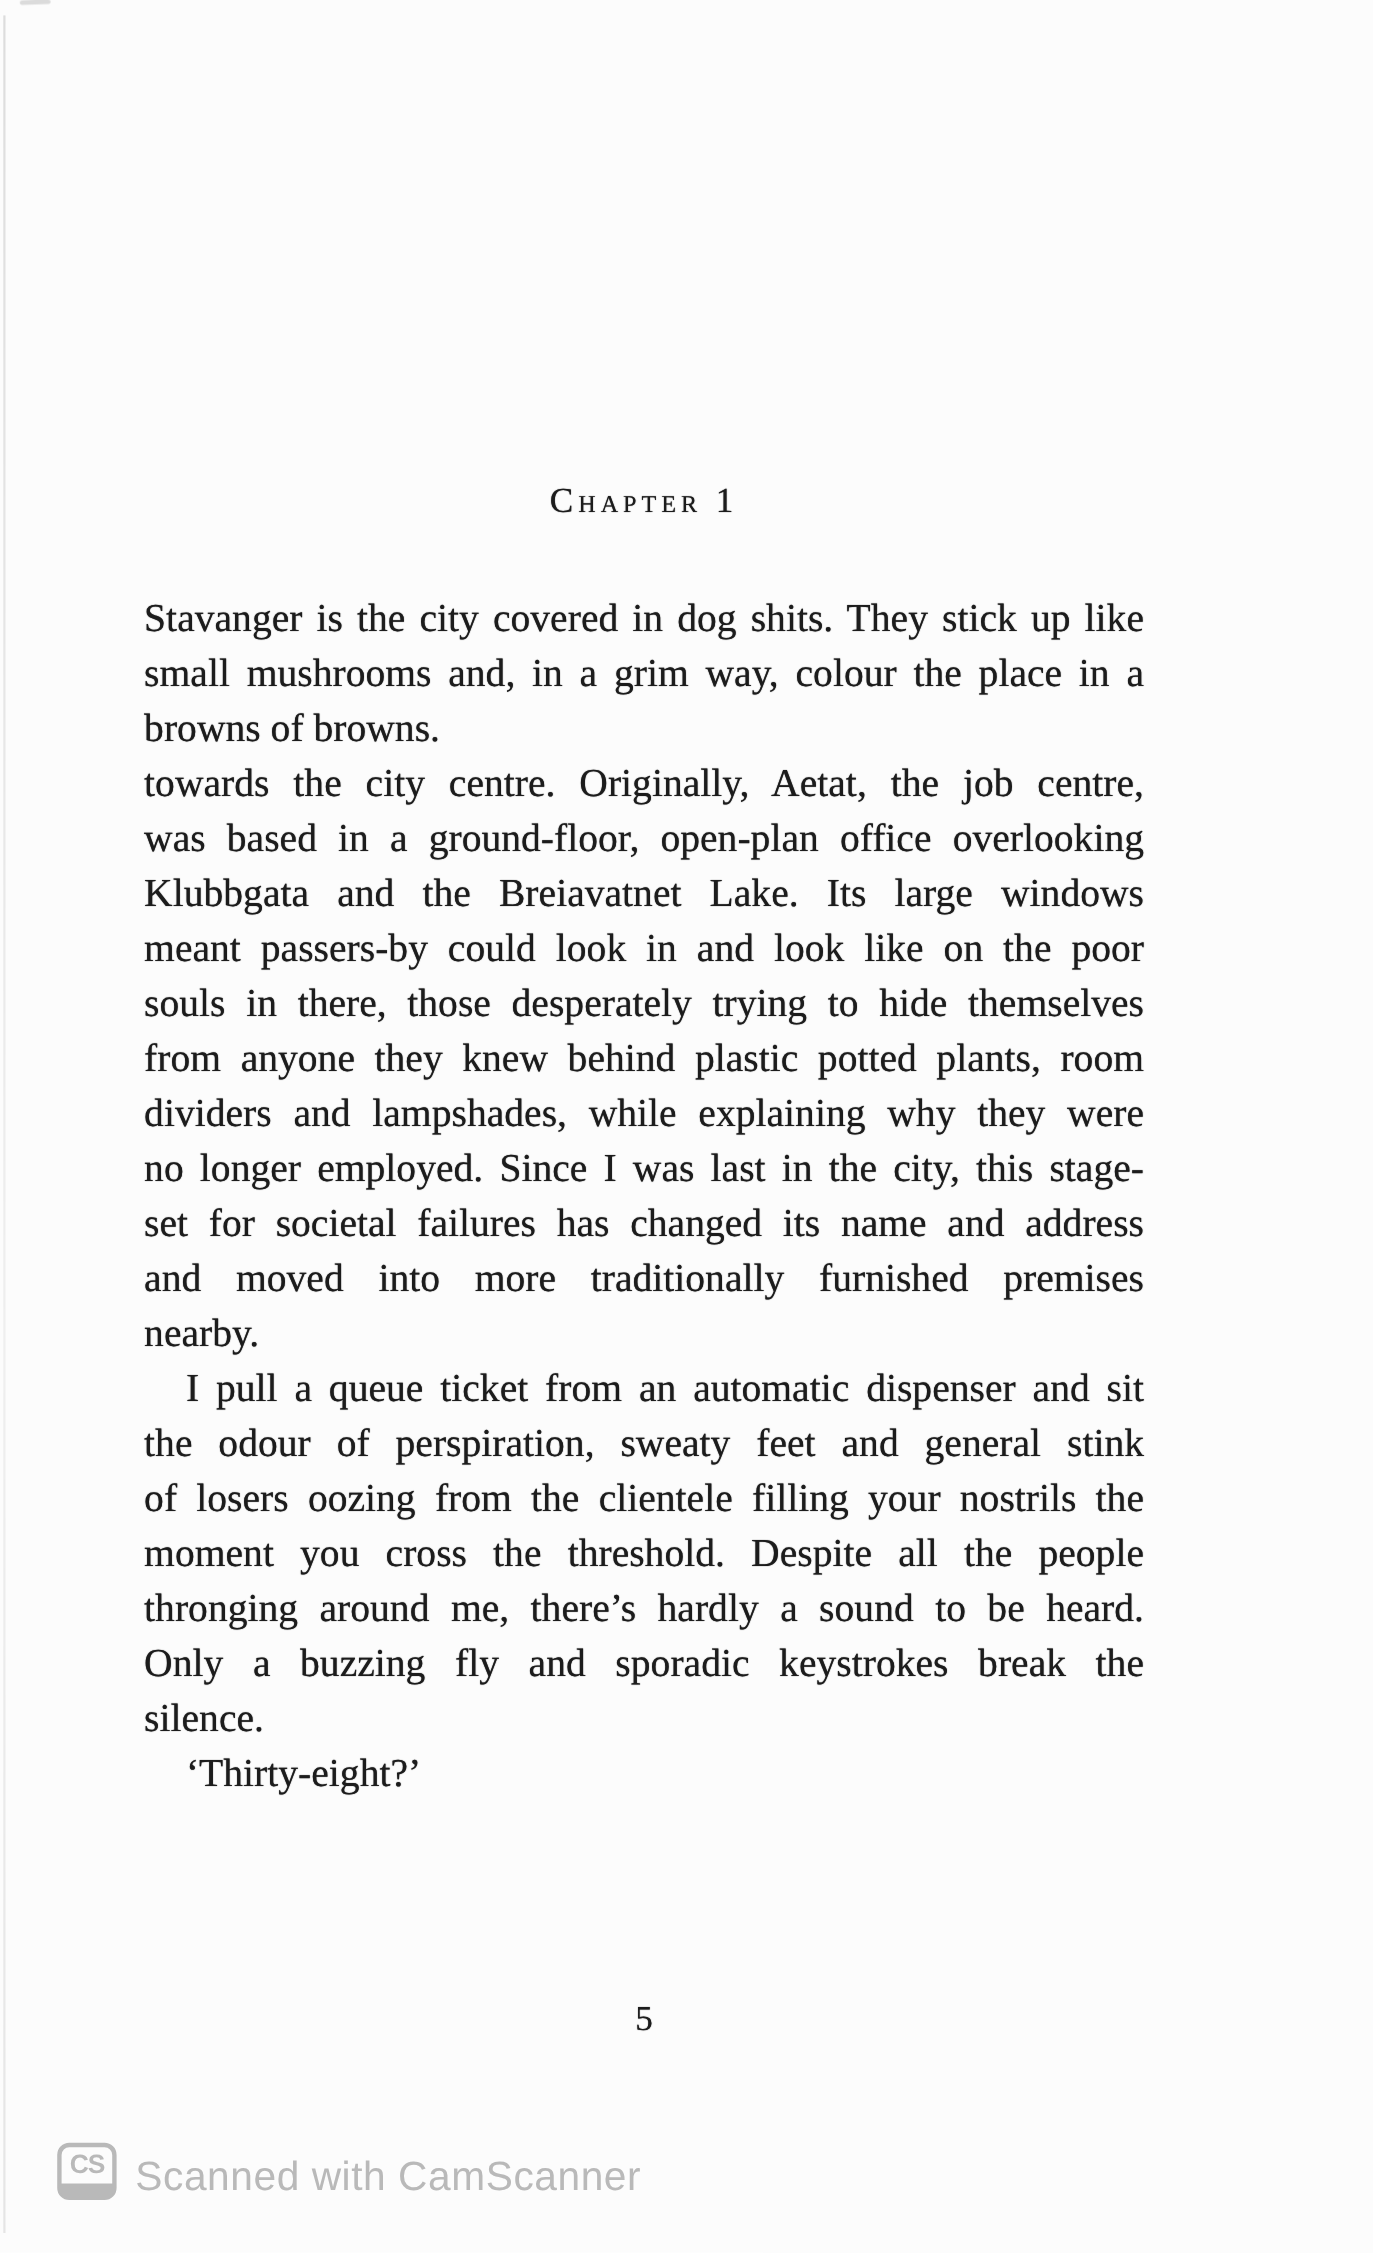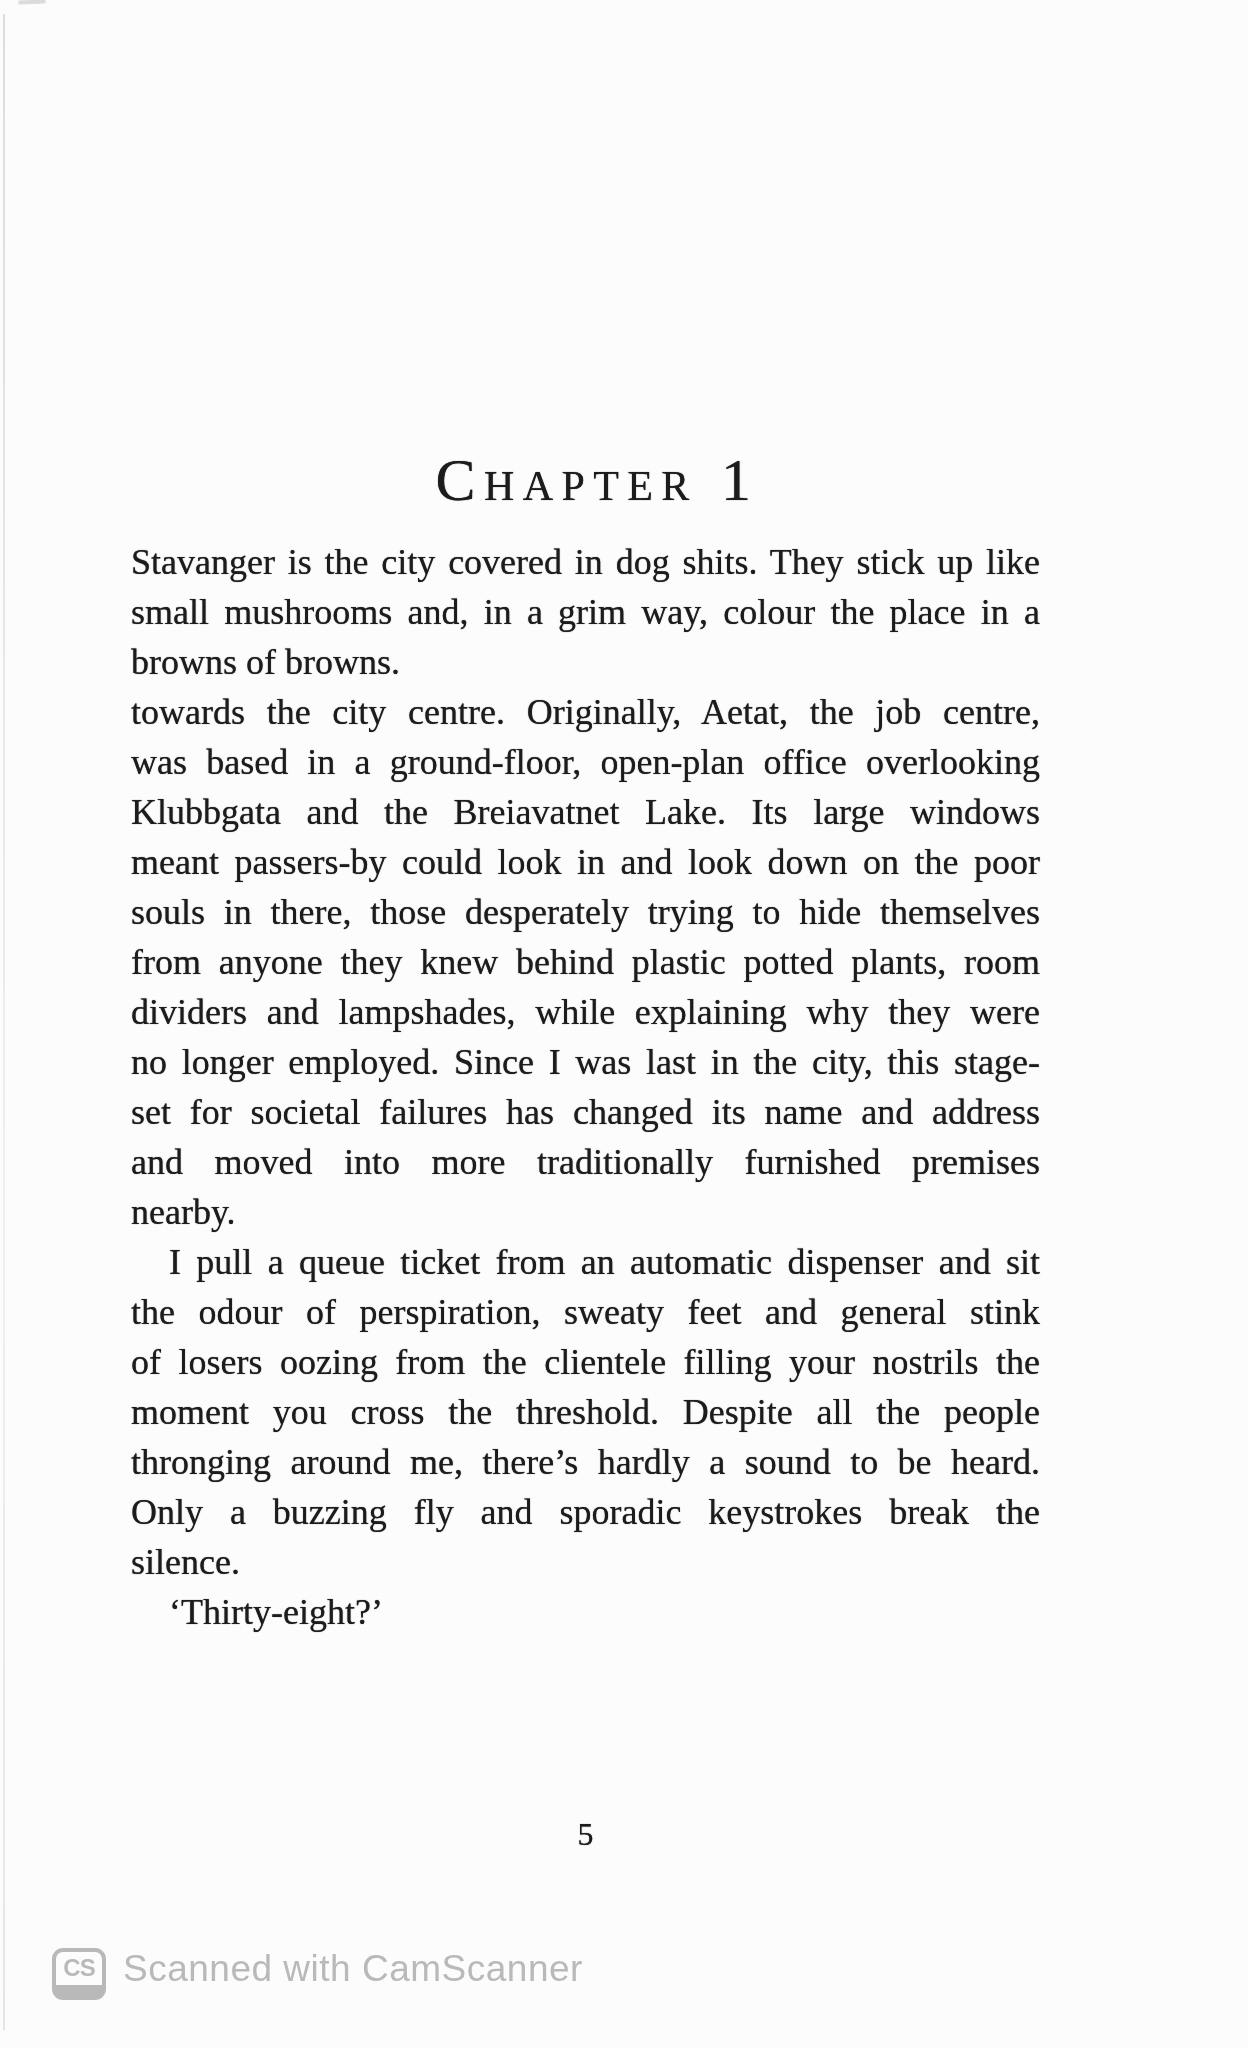--- a/index.html
+++ b/index.html
@@ -37,23 +37,23 @@
     border-radius: 2px;
     transform: rotate(-2deg);
     filter: blur(0.6px);
   }
   
   .chapter-heading {
     position: absolute;
     left: 131px;
     top: 438px;
     width: 909px;
-    margin: 12px;
+    margin: 0;
     text-align: center;
-    font-size: 60px;
+    font-size: 32px;
     font-weight: 400;
     font-variant-caps: small-caps;
     letter-spacing: 0.14em;
     line-height: 1;
     text-shadow: 0 0 0.9px rgba(15,15,15,0.9);
   }
   
   .body-text {
     position: absolute;
     left: 131px;
@@ -81,21 +81,21 @@
     line-height: 40px;
     text-shadow: 0 0 0.9px rgba(15,15,15,0.85);
   }
   
   .watermark {
     position: absolute;
     left: 52px;
     top: 1948px;
     height: 52px;
     display: flex;
-    align-items: flex-start;
+    align-items: flex-end;
     gap: 17px;
     font-family: "Liberation Sans", "DejaVu Sans", sans-serif;
   }
   .cs-logo {
     position: relative;
     width: 54px;
     height: 52px;
     box-sizing: border-box;
     border: 4px solid var(--watermark_gray, #b9b9b9);
     border-radius: 11px;
@@ -137,21 +137,21 @@
 
   <h1 class="chapter-heading">Chapter 1</h1>
 
   <div class="body-text" id="body-lines">
       <div class="line just">Stavanger is the city covered in dog shits. They stick up like</div>
       <div class="line just">small mushrooms and, in a grim way, colour the place in a</div>
       <div class="line">browns of browns.</div>
       <div class="line just">towards the city centre. Originally, Aetat, the job centre,</div>
       <div class="line just">was based in a ground-floor, open-plan office overlooking</div>
       <div class="line just">Klubbgata and the Breiavatnet Lake. Its large windows</div>
-      <div class="line just">meant passers-by could look in and look down on the poor</div>
+      <div class="line just">meant passers-by could look in and look like on the poor</div>
       <div class="line just">souls in there, those desperately trying to hide themselves</div>
       <div class="line just">from anyone they knew behind plastic potted plants, room</div>
       <div class="line just">dividers and lampshades, while explaining why they were</div>
       <div class="line just">no longer employed. Since I was last in the city, this stage-</div>
       <div class="line just">set for societal failures has changed its name and address</div>
       <div class="line just">and moved into more traditionally furnished premises</div>
       <div class="line">nearby.</div>
       <div class="line just indent">I pull a queue ticket from an automatic dispenser and sit</div>
       <div class="line just">the odour of perspiration, sweaty feet and general stink</div>
       <div class="line just">of losers oozing from the clientele filling your nostrils the</div>

